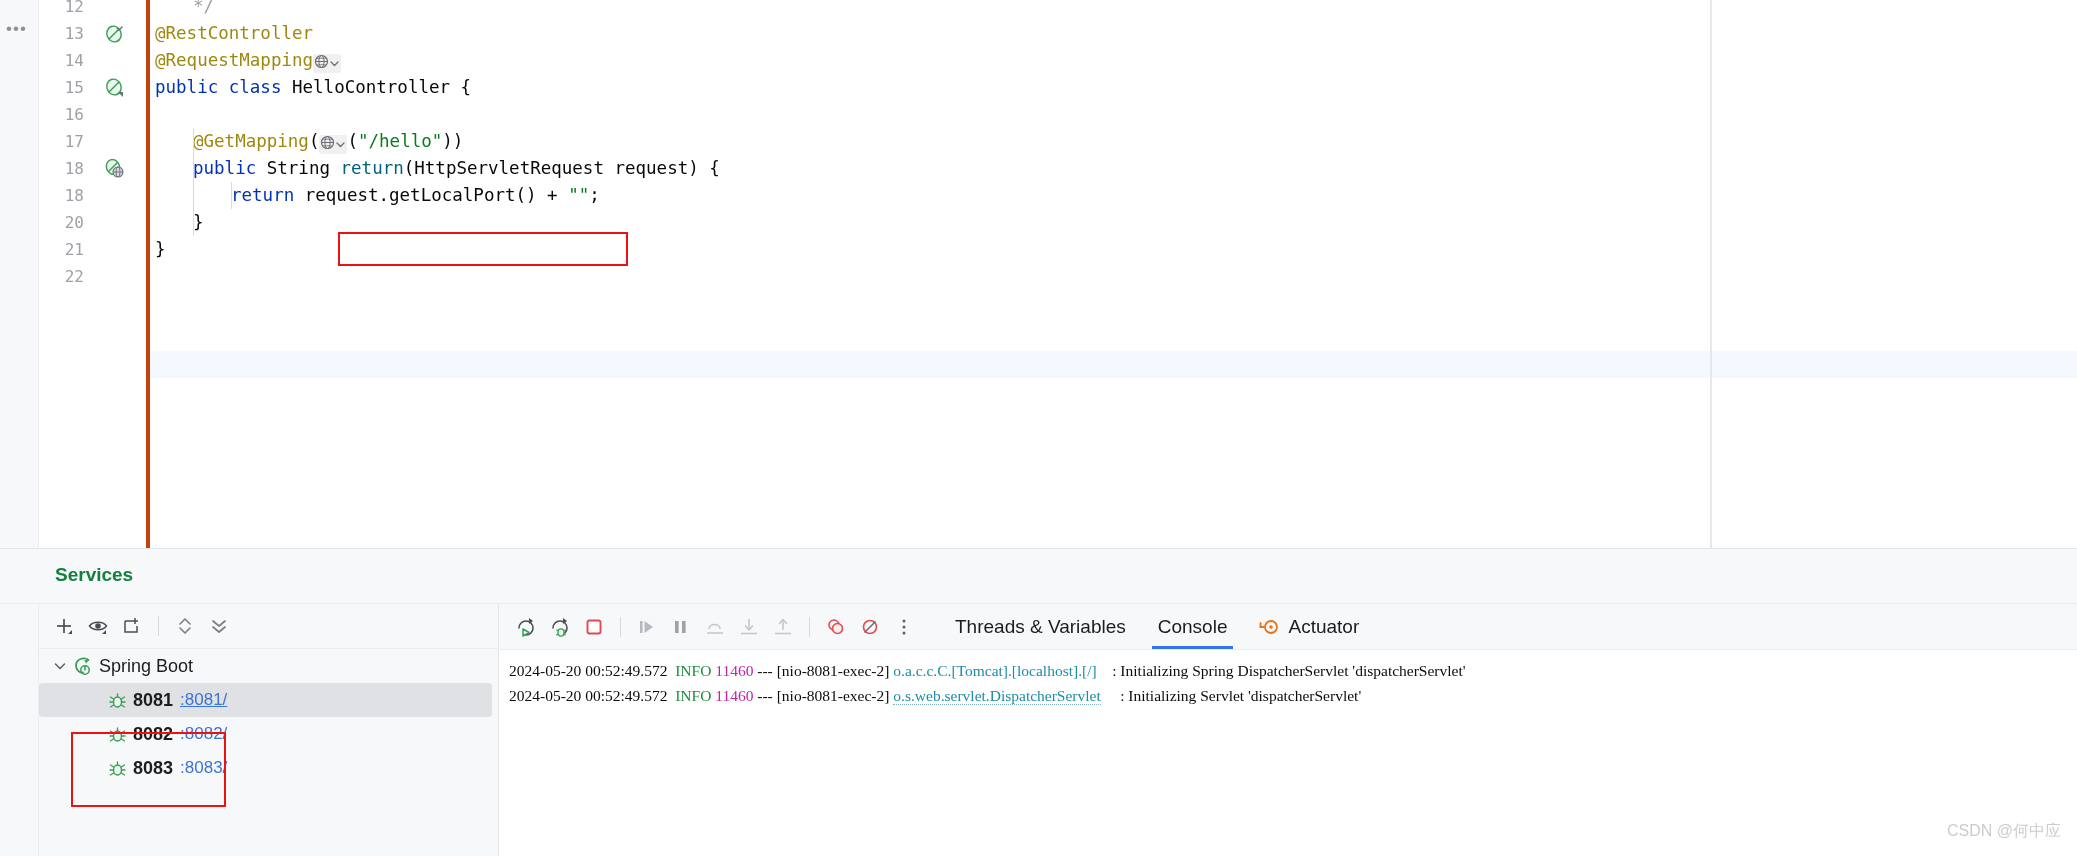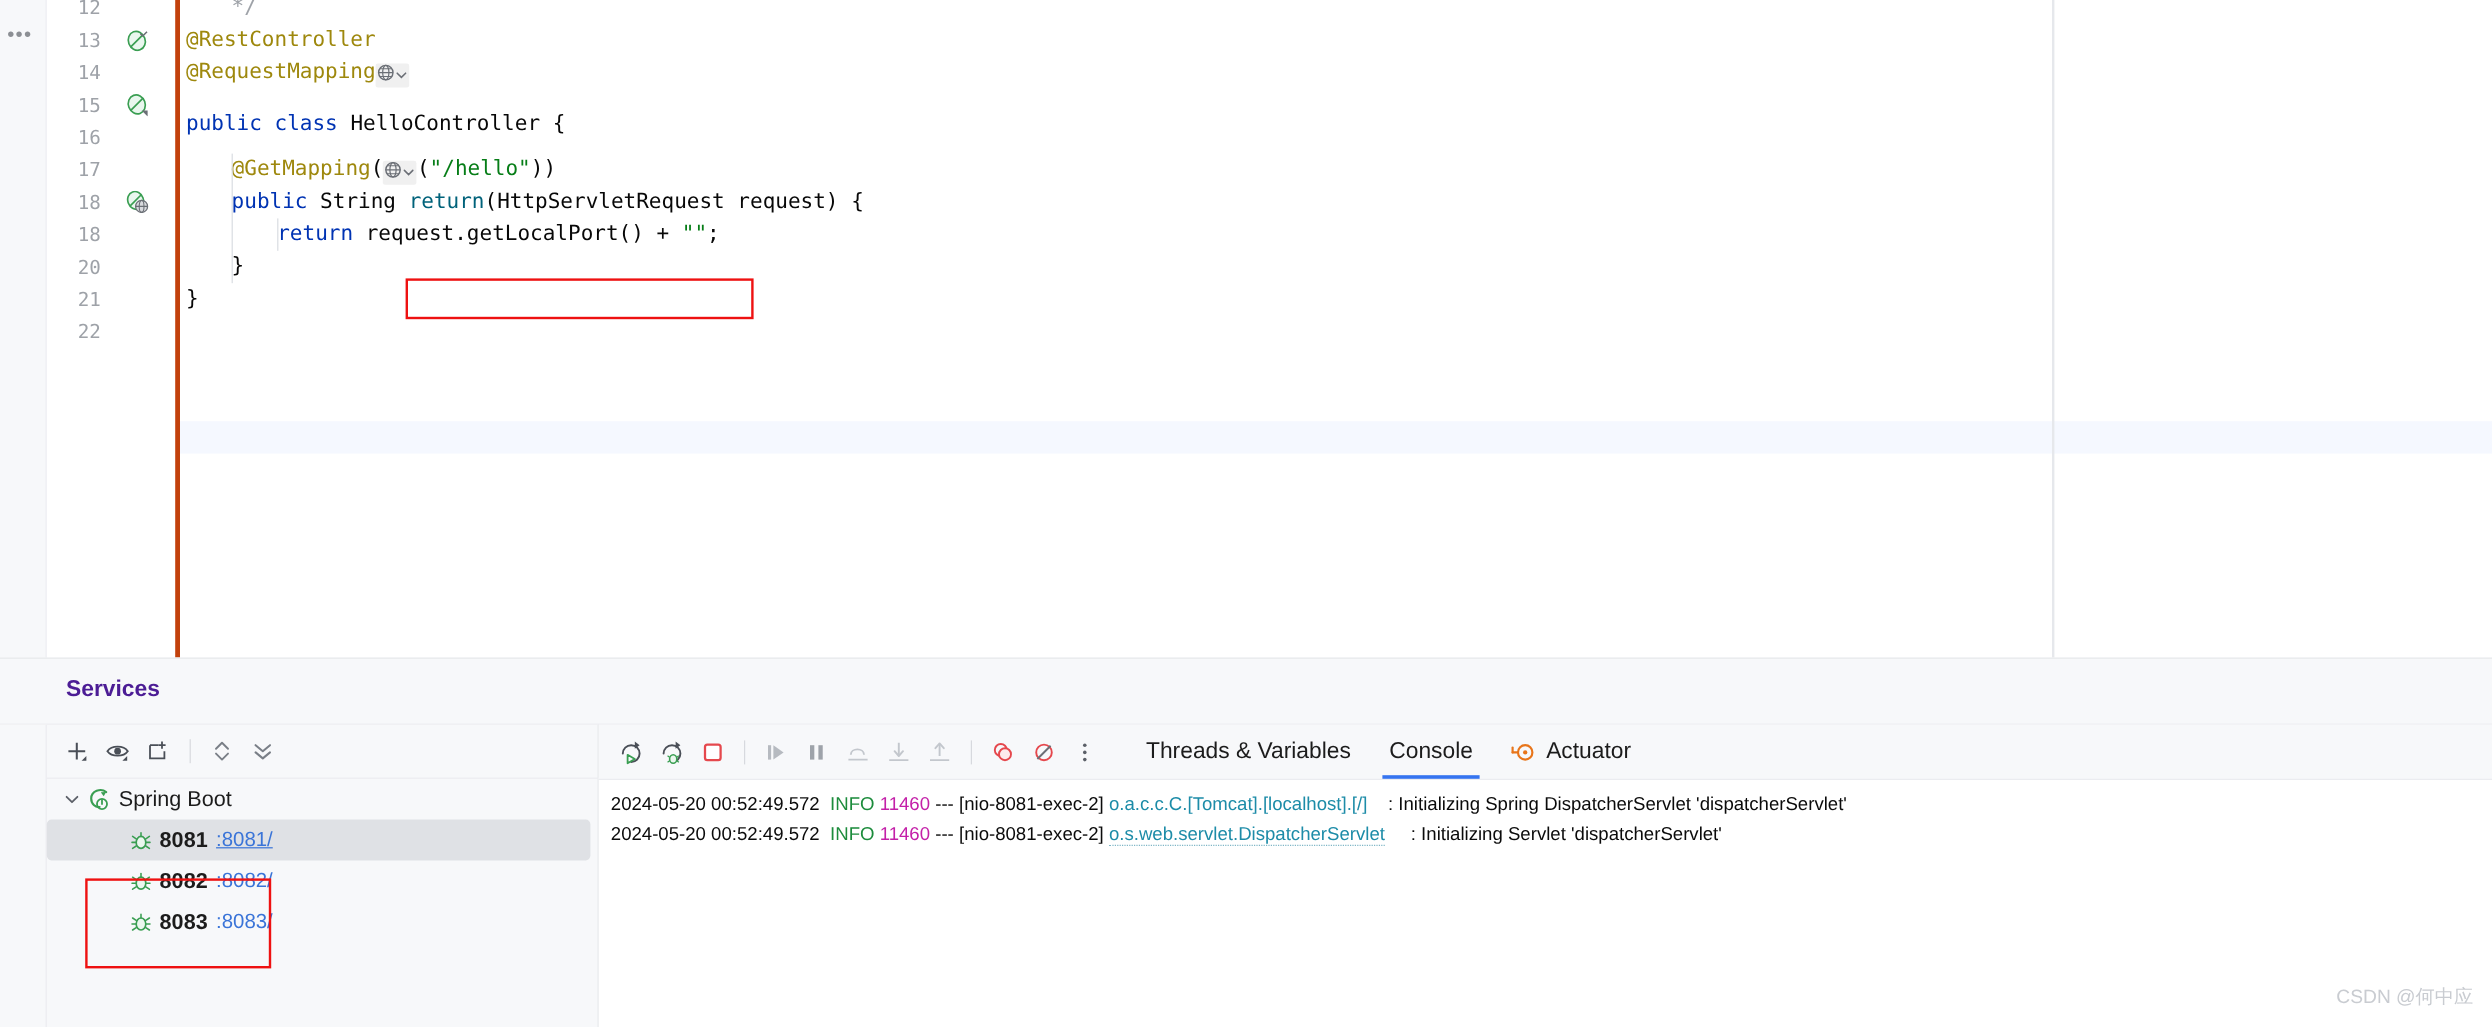--- a/index.html
+++ b/index.html
@@ -165,21 +165,21 @@
     left: 0; top: 0;
     width: 2077px; height: 54px;
     background: #f7f8fa;
     border-bottom: 1px solid #ebecf0;
   }
   #services-title {
     position: absolute;
     left: 55px; top: 15px;
     font-size: 19px;
     font-weight: bold;
-    color: #4c1d95;
+    color: #15803d;
   }
 
   #services-left {
     position: absolute;
     left: 0; top: 55px;
     width: 498px; height: 253px;
     background: #f7f8fa;
     border-right: 1px solid #e3e5e9;
   }
   #services-left-strip {
@@ -300,21 +300,21 @@
 
   #console-body {
     position: absolute;
     left: 0; top: 46px;
     right: 0; bottom: 0;
     background: #ffffff;
     padding: 8px 0 0 10px;
     overflow: hidden;
   }
   .log-line {
-    font-family: Liberation Sans, sans-serif;
+    font-family: Liberation Serif, serif;
     font-size: 15.5px;
     line-height: 25px;
     white-space: pre;
     color: #0b0b0b;
   }
   .l-ts    { color: #0b0b0b; }
   .l-info  { color: #1c8c3c; }
   .l-pid   { color: #c31fa8; }
   .l-dash  { color: #0b0b0b; }
   .l-thread{ color: #0b0b0b; }
@@ -409,21 +409,21 @@
         <div class="cline" style="top: 20px; left: 8px;"><span class="anno">@RestController</span></div>
         <div class="cline" style="top: 47px; left: 8px;"><span class="anno">@RequestMapping</span><span class="globe-chip"><svg width="15" height="15" viewBox="0 0 15 15" xmlns="http://www.w3.org/2000/svg">
               <circle cx="7.5" cy="7.5" r="6" fill="none" stroke="#6b6f76" stroke-width="1.2"></circle>
               <ellipse cx="7.5" cy="7.5" rx="2.6" ry="6" fill="none" stroke="#6b6f76" stroke-width="1"></ellipse>
               <line x1="1.5" y1="7.5" x2="13.5" y2="7.5" stroke="#6b6f76" stroke-width="1"></line>
               <line x1="2.6" y1="4.2" x2="12.4" y2="4.2" stroke="#6b6f76" stroke-width="0.85"></line>
               <line x1="2.6" y1="10.8" x2="12.4" y2="10.8" stroke="#6b6f76" stroke-width="0.85"></line>
             </svg><svg width="11" height="11" viewBox="0 0 11 11" xmlns="http://www.w3.org/2000/svg">
               <path d="M2 4 L5.5 7.5 L9 4" fill="none" stroke="#6b6f76" stroke-width="1.3" stroke-linecap="round"></path>
             </svg></span></div>
-        <div class="cline" style="top: 74px; left: 8px; margin-top: 16px;"><span class="kw">public </span><span class="kw">class </span><span class="typ">HelloController {</span></div>
+        <div class="cline" style="top: 74px; left: 8px;"><span class="kw">public </span><span class="kw">class </span><span class="typ">HelloController {</span></div>
         <div class="cline" style="top: 101px; left: 8px;"></div>
         <div class="cline" style="top: 128px; left: 46px;"><span class="anno">@GetMapping</span><span class="plain">(</span><span class="globe-chip"><svg width="15" height="15" viewBox="0 0 15 15" xmlns="http://www.w3.org/2000/svg">
               <circle cx="7.5" cy="7.5" r="6" fill="none" stroke="#6b6f76" stroke-width="1.2"></circle>
               <ellipse cx="7.5" cy="7.5" rx="2.6" ry="6" fill="none" stroke="#6b6f76" stroke-width="1"></ellipse>
               <line x1="1.5" y1="7.5" x2="13.5" y2="7.5" stroke="#6b6f76" stroke-width="1"></line>
               <line x1="2.6" y1="4.2" x2="12.4" y2="4.2" stroke="#6b6f76" stroke-width="0.85"></line>
               <line x1="2.6" y1="10.8" x2="12.4" y2="10.8" stroke="#6b6f76" stroke-width="0.85"></line>
             </svg><svg width="11" height="11" viewBox="0 0 11 11" xmlns="http://www.w3.org/2000/svg">
               <path d="M2 4 L5.5 7.5 L9 4" fill="none" stroke="#6b6f76" stroke-width="1.3" stroke-linecap="round"></path>
             </svg></span><span class="plain">(</span><span class="str">"/hello"</span><span class="plain">))</span></div>

